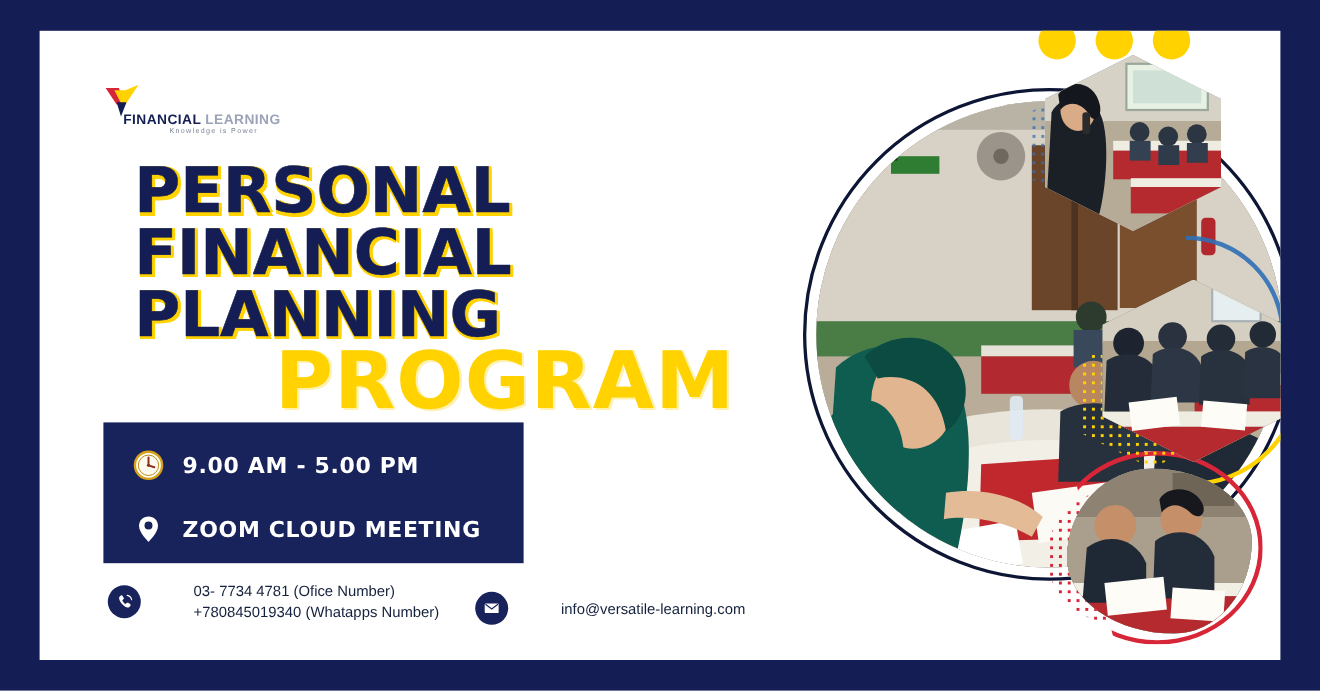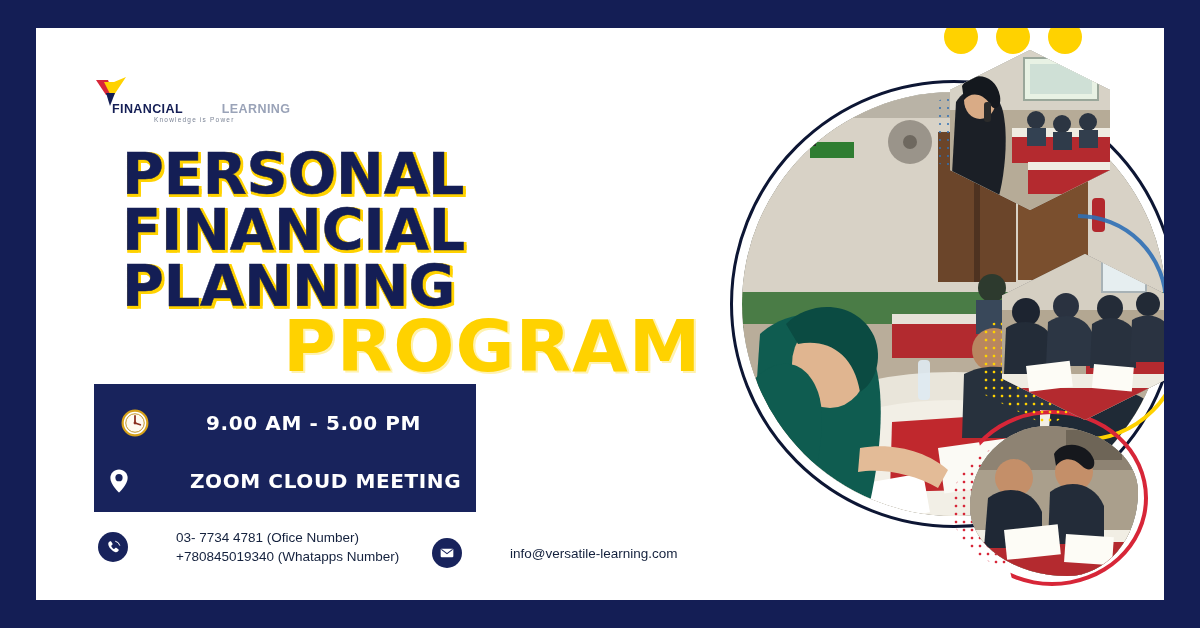--- a/index.html
+++ b/index.html
@@ -40,21 +40,21 @@
   }
   .logo-text {
     position: absolute;
     left: 18px;
     top: 28px;
     font-size: 12.5px;
     letter-spacing: 0.4px;
     white-space: nowrap;
   }
   .logo-text .v { color: #141e55; font-weight: bold; }
-  .logo-text .l { color: #9aa3b8; font-weight: bold; margin-left: 35px; }
+  .logo-text .l { color: #9aa3b8; font-weight: bold; }
   .logo-sub {
     position: absolute;
     left: 60px;
     top: 42px;
     font-size: 6.5px;
     letter-spacing: 1.2px;
     color: #7b8496;
   }
 
   
@@ -85,55 +85,53 @@
     font-family: "DejaVu Sans", sans-serif;
     font-weight: bold;
     font-size: 72px;
     line-height: 72px;
     letter-spacing: 1px;
     color: #ffd200;
     text-transform: uppercase;
     text-shadow:
       2px 0 0 #fff2b0,
       2px 2px 0 #fff2b0;
-    margin-left: 33px;
   }
 
   
   .info-panel {
     position: absolute;
     left: 58px;
     top: 356px;
     width: 382px;
     height: 128px;
     background: #18235c;
   }
   .info-row {
     position: absolute;
     display: flex;
     align-items: center;
   }
   .info-row.time { left: 24px; top: 22px; }
-  .info-row.place { left: 8px; top: 80px; text-align: center; }
+  .info-row.place { left: 24px; top: 80px; text-align: center; }
   .info-icon {
     width: 34px;
     height: 34px;
     margin-right: 14px;
     display: flex;
     align-items: center;
     justify-content: center;
   }
   .info-text {
     font-family: "DejaVu Sans", sans-serif;
     font-weight: bold;
     font-size: 20px;
     letter-spacing: 0.6px;
     color: #ffffff;
     text-transform: uppercase;
-    margin-left: 40px;
   }
 
   
   .contacts {
     position: absolute;
     left: 58px;
     top: 500px;
     width: 640px;
     height: 50px;
   }

